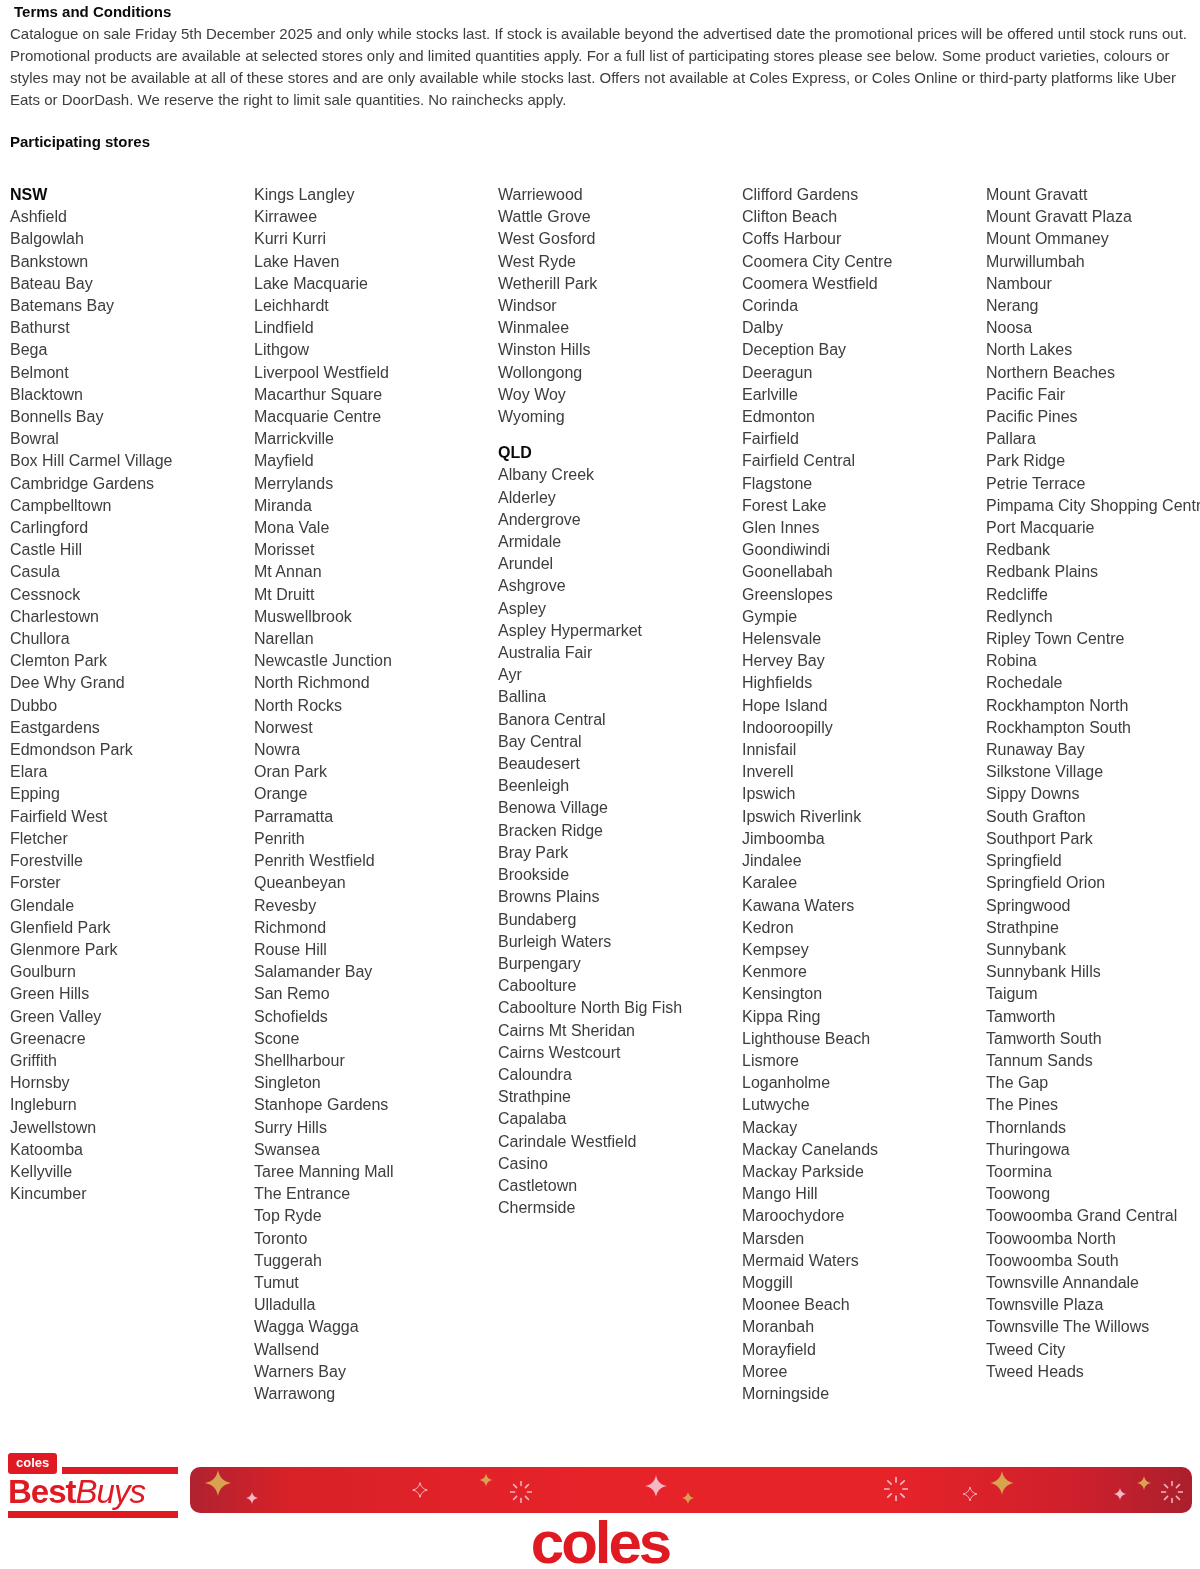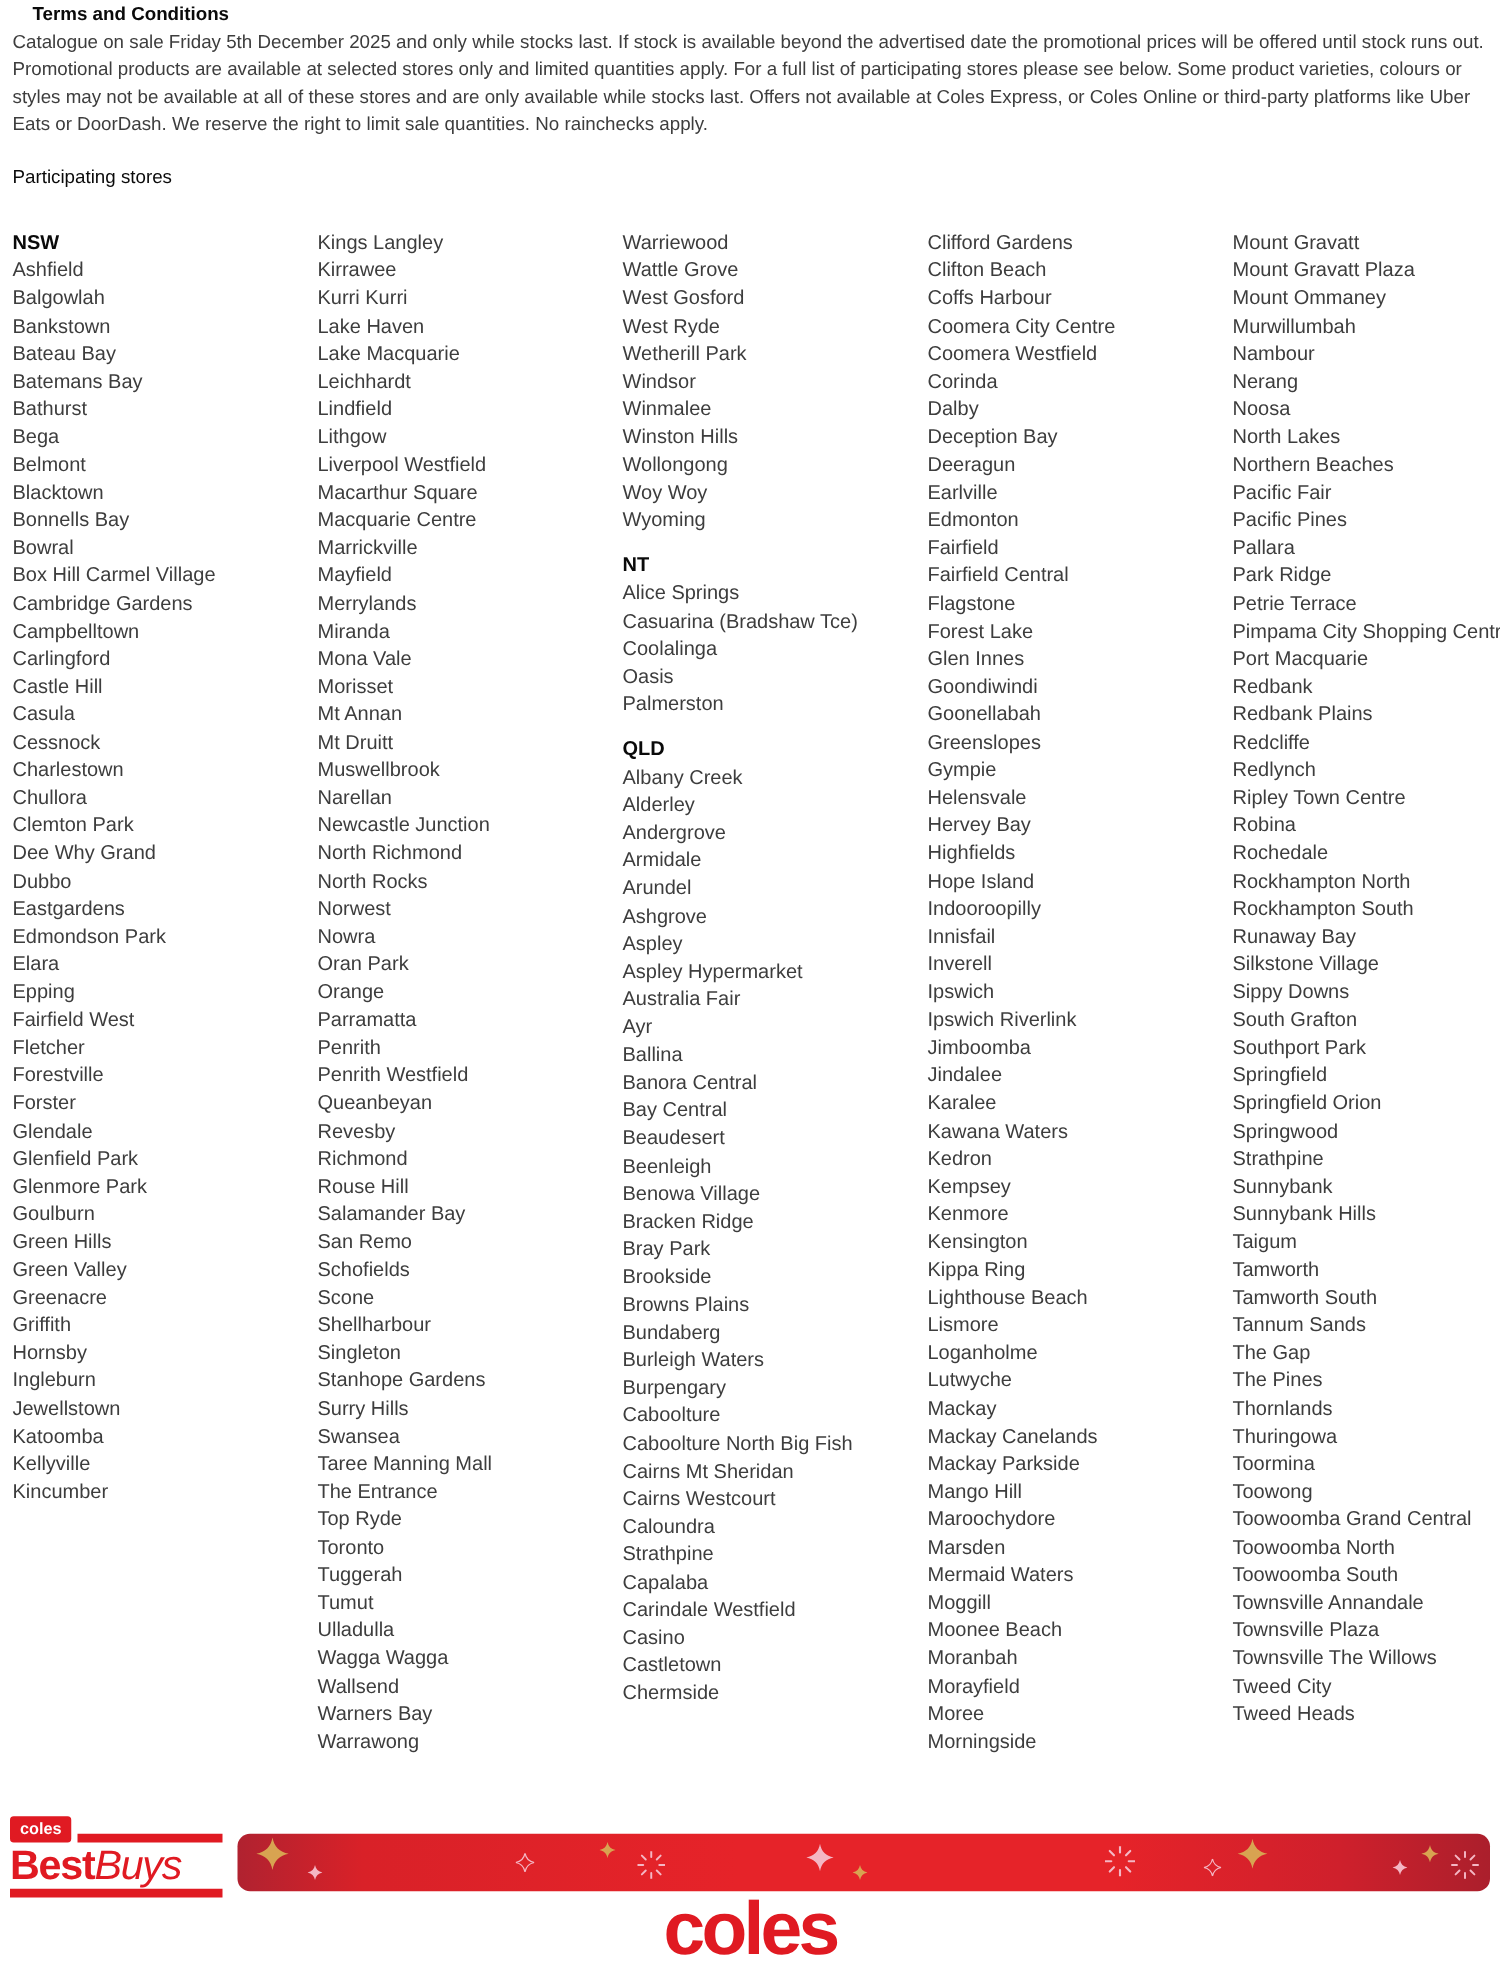--- a/index.html
+++ b/index.html
@@ -1,21 +1,21 @@
 <!DOCTYPE html>
 <html><head>
 <meta charset="utf-8">
 <style>
   html,body{margin:0;padding:0;background:#ffffff;}
   .page{position:relative;width:1200px;height:1569px;background:#fff;
         font-family:"Liberation Sans",sans-serif;overflow:hidden;}
   .terms{padding:0 10px;}
-  .terms-title{font-size:15px;font-weight:bold;color:#0a0a0a;margin:3px 16px 3px;}
+  .terms-title{font-size:15px;font-weight:bold;color:#0a0a0a;margin:3px 4px 3px;}
   .terms-body{font-size:15px;line-height:22px;color:#3d3d3d;margin:0;max-width:1182px;}
-  .stores-title{font-size:15px;font-weight:normal;color:#0a0a0a;margin:22px 0 0;}
+  .stores-title{font-size:15px;font-weight:bold;color:#0a0a0a;margin:22px 0 0;}
   .stores-columns{display:flex;gap:11px;padding:0 10px;margin-top:34px;}
   .store-col{flex:0 0 233px;width:233px;}
   .store-item{font-size:16px;line-height:22.2px;color:#3d3d3d;}
   .state-header{font-size:16px;line-height:22.2px;font-weight:bold;color:#0a0a0a;}
   .store-group + .store-group{margin-top:14px;}
 
   .footer{position:absolute;left:0;top:1453px;width:1200px;height:132px;}
   
   .bestbuys{position:absolute;left:8px;top:0;width:170px;height:62px;}
   .bb-top{display:flex;align-items:flex-end;height:21px;}
@@ -163,28 +163,20 @@
           <div class="store-item">West Ryde</div>
           <div class="store-item">Wetherill Park</div>
           <div class="store-item">Windsor</div>
           <div class="store-item">Winmalee</div>
           <div class="store-item">Winston Hills</div>
           <div class="store-item">Wollongong</div>
           <div class="store-item">Woy Woy</div>
           <div class="store-item">Wyoming</div>
         </div>
         <div class="store-group">
-          <div class="state-header">NT</div>
-          <div class="store-item">Alice Springs</div>
-          <div class="store-item">Casuarina (Bradshaw Tce)</div>
-          <div class="store-item">Coolalinga</div>
-          <div class="store-item">Oasis</div>
-          <div class="store-item">Palmerston</div>
-        </div>
-        <div class="store-group">
           <div class="state-header">QLD</div>
           <div class="store-item">Albany Creek</div>
           <div class="store-item">Alderley</div>
           <div class="store-item">Andergrove</div>
           <div class="store-item">Armidale</div>
           <div class="store-item">Arundel</div>
           <div class="store-item">Ashgrove</div>
           <div class="store-item">Aspley</div>
           <div class="store-item">Aspley Hypermarket</div>
           <div class="store-item">Australia Fair</div>

